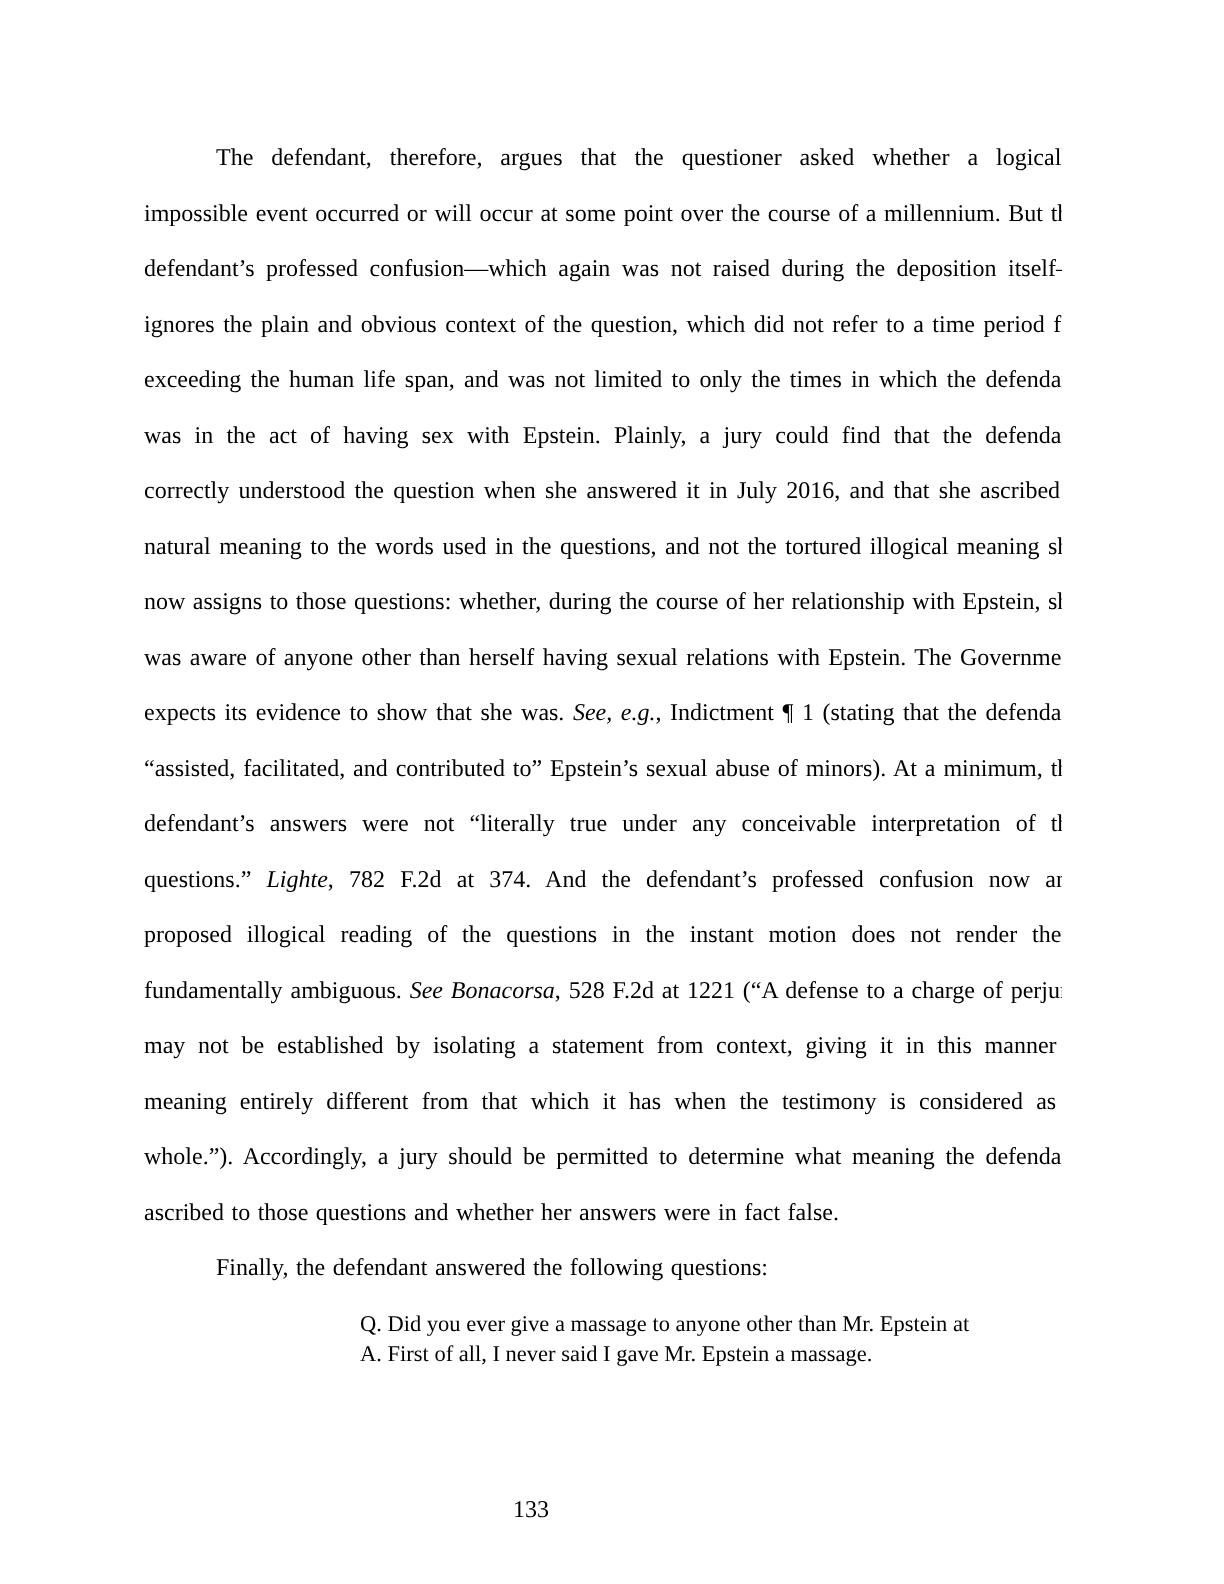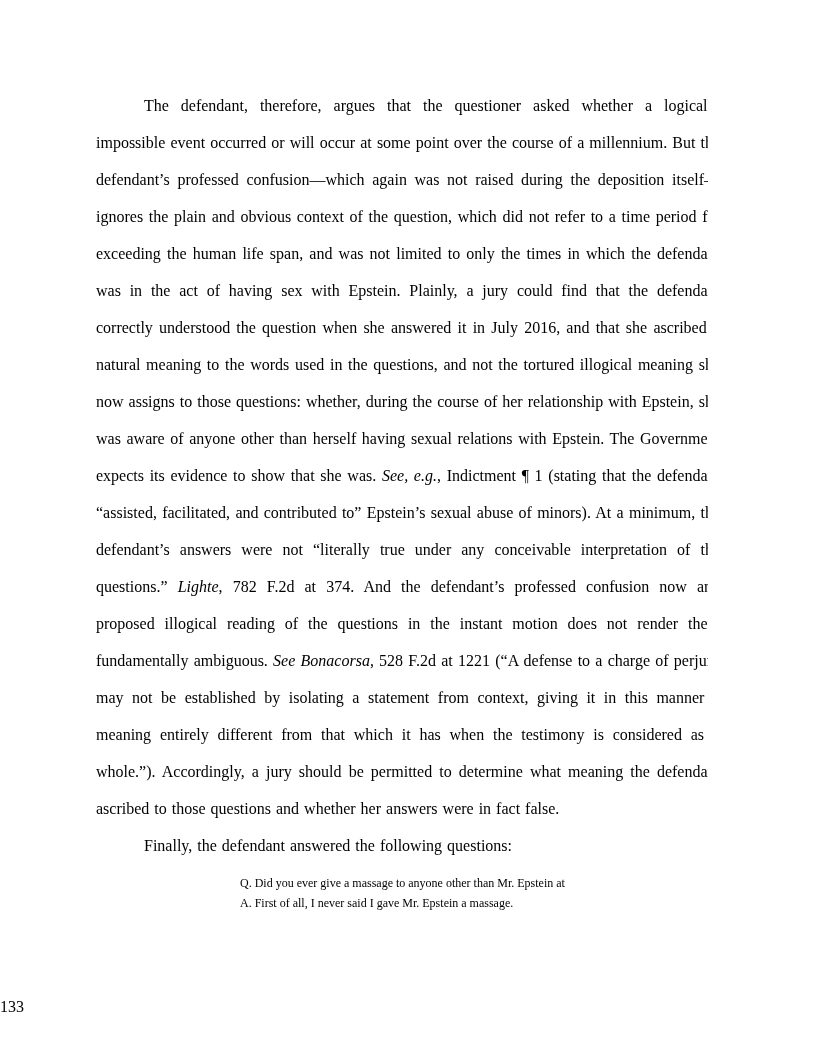--- a/index.html
+++ b/index.html
@@ -28,34 +28,34 @@
     line-height: 37px;
     text-align: justify;
     text-indent: 48px;
     word-spacing: 1px;
   }
   .it {
     font-style: italic;
   }
   .quote-block {
     margin: 10px 0 0 144px;
-    font-size: 12px;
+    font-size: 15px;
     line-height: 19.5px;
   }
   .quote-line {
     white-space: nowrap;
   }
   .quote-answer {
   }
   .page-number {
     position: absolute;
     top: 998px;
     left: 0;
     width: 100%;
-    text-align: left;
+    text-align: center;
     font-size: 16px;
   }
 </style>
 </head>
 <body>
 
 <div class="page">
   <div class="content">
 
     <p class="body-para"><span>The defendant, therefore, argues that the questioner asked whether a logically impossible event occurred or will occur at some point over the course of a millennium.  But the defendant’s professed confusion—which again was not raised during the deposition itself—ignores the plain and obvious context of the question, which did not refer to a time period far exceeding the human life span, and was not limited to only the times in which the defendant was in the act of having sex with Epstein.  Plainly, a jury could find that the defendant correctly understood the question when she answered it in July 2016, and that she ascribed a natural meaning to the words used in the questions, and not the tortured illogical meaning she now assigns to those questions: whether, during the course of her relationship with Epstein, she was aware of anyone other than herself having sexual relations with Epstein.  The Government expects its evidence to show that she was.  </span><span class="it">See, e.g.</span><span>, Indictment ¶ 1 (stating that the defendant “assisted, facilitated, and contributed to” Epstein’s sexual abuse of minors).  At a minimum, the defendant’s answers were not “literally true under any conceivable interpretation of the questions.”  </span><span class="it">Lighte</span><span>, 782 F.2d at 374.  And the defendant’s professed confusion now and proposed illogical reading of the questions in the instant motion does not render them fundamentally ambiguous.  </span><span class="it">See Bonacorsa</span><span>, 528 F.2d at 1221 (“A defense to a charge of perjury may not be established by isolating a statement from context, giving it in this manner a meaning entirely different from that which it has when the testimony is considered as a whole.”).  Accordingly, a jury should be permitted to determine what meaning the defendant ascribed to those questions and whether her answers were in fact false.</span></p>

